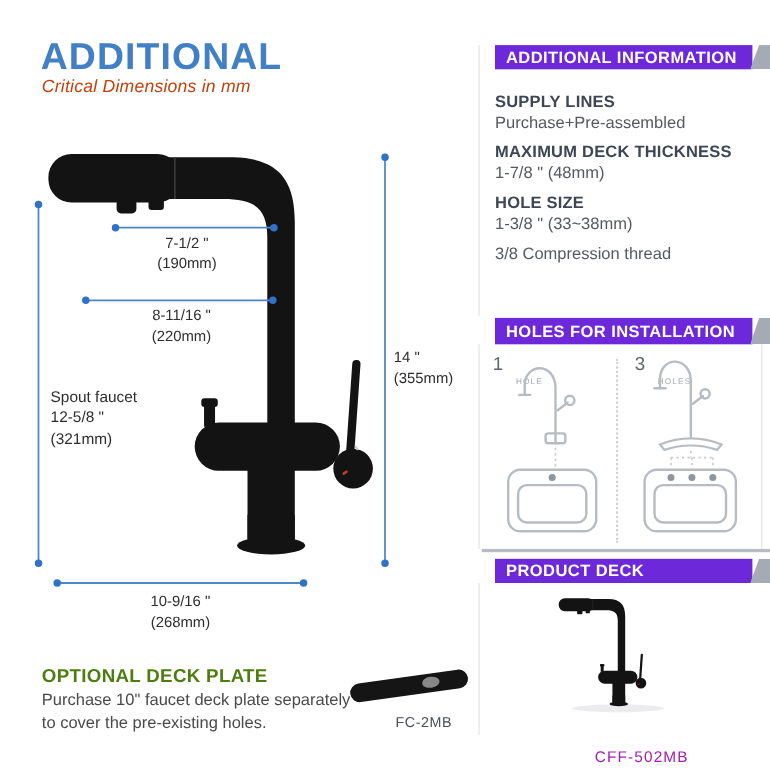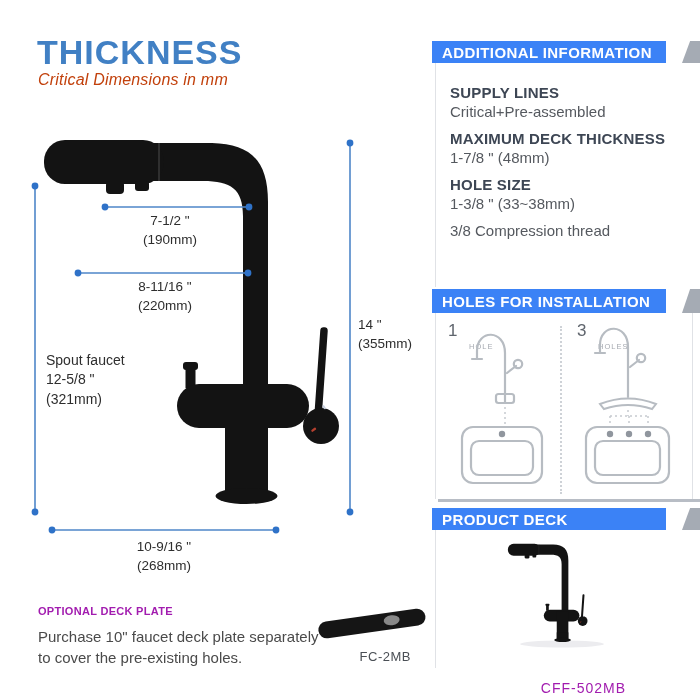--- a/index.html
+++ b/index.html
@@ -8,25 +8,25 @@
     font-family:"Liberation Sans","DejaVu Sans",sans-serif;color:#2f2f2f;
   }
   .abs{position:absolute;}
   
   .title{left:37px;top:33px;font-size:34px;font-weight:600;letter-spacing:1px;color:#4180C4;}
   .subtitle{left:38px;top:71px;font-size:16px;color:#c2410c;letter-spacing:.2px;font-style:italic;}
   
   .dim{font-size:13.5px;line-height:1.38;color:#2e2e2e;}
   .dim.center{text-align:center;}
   
-  .dp-heading{left:38px;top:605px;font-size:11px;font-weight:700;color:#a21caf;letter-spacing:.3px;}
+  .dp-heading{left:38px;top:605px;font-size:17px;font-weight:700;color:#4d7c0f;letter-spacing:.3px;}
   .dp-body{left:38px;top:626px;font-size:15px;line-height:1.42;color:#4a4a4a;}
   .dp-code{left:331px;top:649px;width:80px;text-align:right;font-size:13px;color:#4a4f55;letter-spacing:.5px;}
   
-  .bar{left:432px;width:234px;background:#3b82f6;color:#ffffff;font-weight:700;
+  .bar{left:450px;width:234px;background:#6d28d9;color:#ffffff;font-weight:700;
        font-size:15px;letter-spacing:.4px;display:flex;align-items:center;padding-left:10px;box-sizing:border-box;}
   .bar-tab{left:682px;width:18px;background:#A5ABB4;clip-path:polygon(45% 0,100% 0,100% 100%,0 100%);}
   .vline{width:1px;background:#e0e2e6;}
   .hline{height:3px;background:#b8bdc5;}
   .info{left:450px;top:84px;width:245px;}
   .info-label{font-size:15px;font-weight:700;color:#3D4654;letter-spacing:.2px;margin-bottom:2px;}
   .info-value{font-size:15px;color:#55595F;margin-bottom:10px;}
   .hole-num{font-size:17px;color:#5f656d;line-height:1;}
   .hole-sub{font-size:7.5px;color:#a6aab1;letter-spacing:1px;margin-top:3px;padding-left:21px;}
   .divider-dotted{left:560px;top:326px;height:168px;border-left:2px dotted #ced2d7;}
@@ -61,21 +61,21 @@
       </g>
       <g id="line-faucet" fill="none" stroke="#b7bcc2" stroke-width="2.2" stroke-linecap="round" stroke-linejoin="round">
         <path d="M0 0 V-50 C0 -74 -28 -74 -28 -52 V-44"></path>
         <path d="M-33 -44 H-23"></path>
         <line x1="2" y1="-30" x2="11" y2="-37"></line>
         <circle cx="13" cy="-39" r="4.2"></circle>
       </g>
     </defs>
   </svg>
 
-  <div class="abs title">THICKNESS</div>
+  <div class="abs title">ADDITIONAL</div>
   <div class="abs subtitle">Critical Dimensions in mm</div>
 
   <svg class="abs" style="left:0;top:0" width="440" height="560" viewBox="0 0 440 560">
     <use href="#faucet-black"></use>
     <g stroke="#4E86C8" stroke-width="1.6">
       <line x1="105" y1="207" x2="249" y2="207"></line>
       <line x1="78" y1="273" x2="248" y2="273"></line>
       <line x1="35" y1="186" x2="35" y2="512"></line>
       <line x1="350" y1="143" x2="350" y2="512"></line>
       <line x1="52" y1="530" x2="276" y2="530"></line>
@@ -129,21 +129,21 @@
   </svg>
   <div class="abs dp-code">FC-2MB</div>
 
   <div class="abs vline" style="left:435px;top:41px;height:246px"></div>
   <div class="abs bar" style="top:41px;height:22px">ADDITIONAL INFORMATION</div>
   <div class="abs bar-tab" style="top:41px;height:22px"></div>
 
   <div class="abs info">
     <div>
       <div class="info-label">SUPPLY LINES</div>
-      <div class="info-value">Critical+Pre-assembled</div>
+      <div class="info-value">Purchase+Pre-assembled</div>
     </div>
     <div>
       <div class="info-label">MAXIMUM DECK THICKNESS</div>
       <div class="info-value">1-7/8 " (48mm)</div>
     </div>
     <div>
       <div class="info-label">HOLE SIZE</div>
       <div class="info-value">1-3/8 " (33~38mm)</div>
     </div>
     <div>

